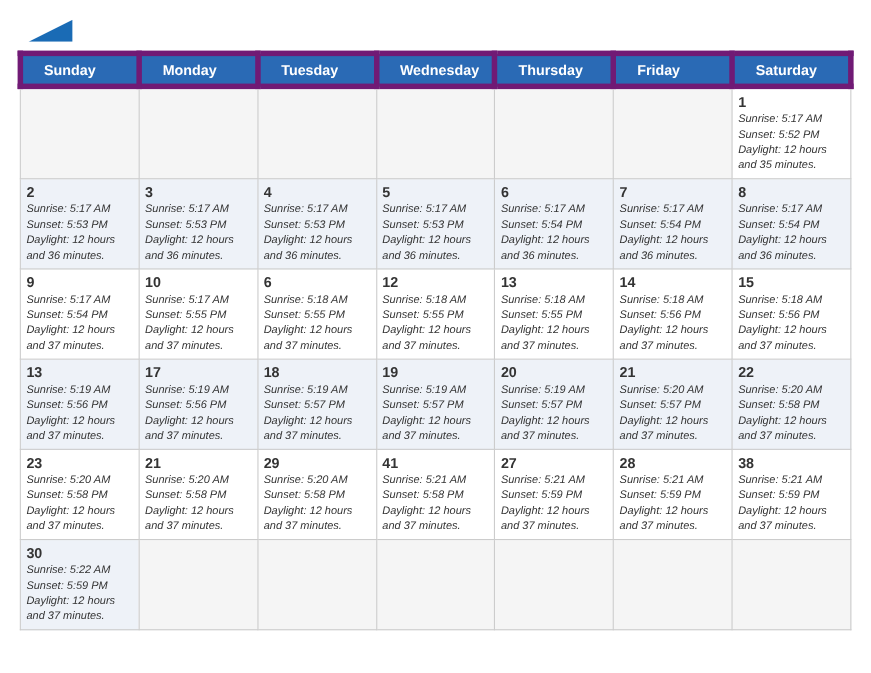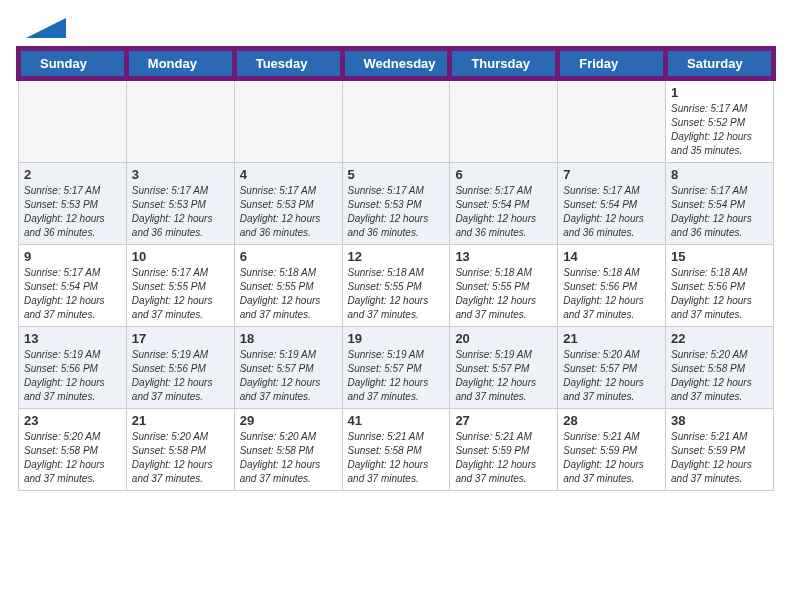--- a/index.html
+++ b/index.html
@@ -329,14 +329,29 @@
 and 37 minutes.</div>
         </td>
         <td>
           <span class="day-num">38</span>
           <div class="day-info" style="white-space: pre-line;">Sunrise: 5:21 AM
 Sunset: 5:59 PM
 Daylight: 12 hours
 and 37 minutes.</div>
         </td>
       </tr>
+      <tr>
+        <td class="row-shade">
+          <span class="day-num">30</span>
+          <div class="day-info" style="white-space: pre-line;">Sunrise: 5:22 AM
+Sunset: 5:59 PM
+Daylight: 12 hours
+and 37 minutes.</div>
+        </td>
+        <td class="empty"></td>
+        <td class="empty"></td>
+        <td class="empty"></td>
+        <td class="empty"></td>
+        <td class="empty"></td>
+        <td class="empty"></td>
+      </tr>
     </tbody>
 </table>
 
 </body></html>

